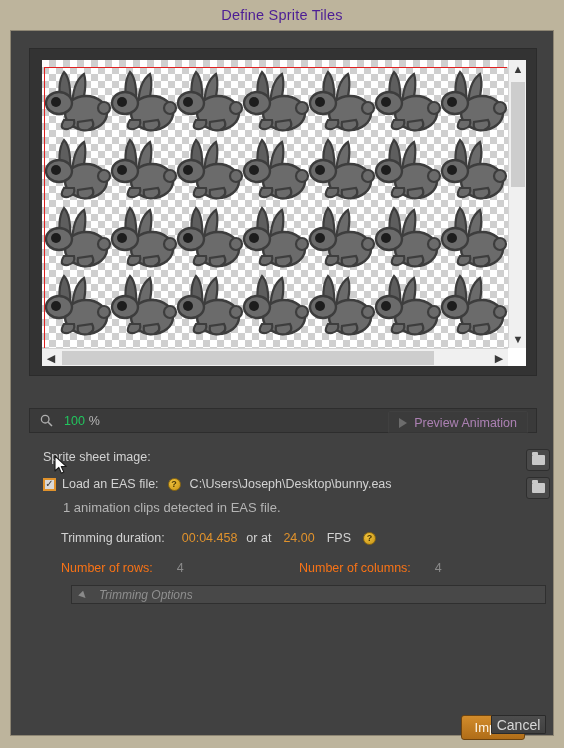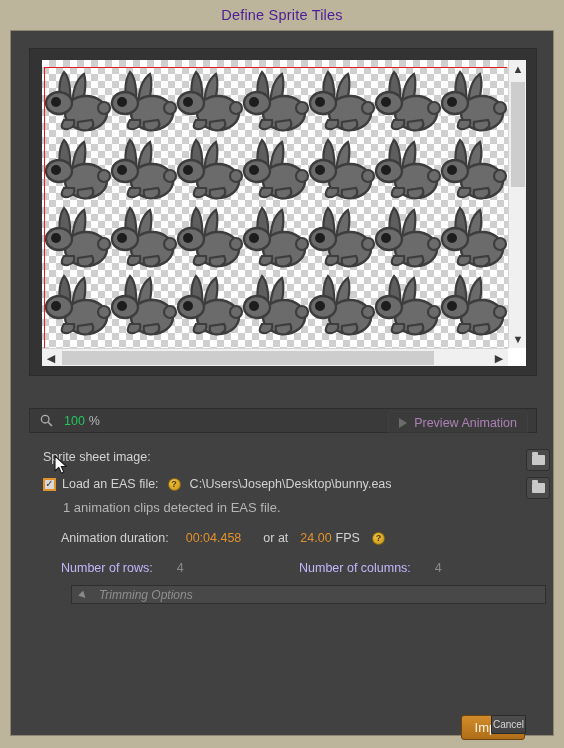--- a/index.html
+++ b/index.html
@@ -108,21 +108,21 @@
     opacity:.62;
   }
   #preview-anim-label{font-size:12.5px;color:#f0abfc;margin-left:7px;}
   .play-tri{
     width:0;height:0;border-left:8px solid #8c8c8c;
     border-top:5px solid transparent;border-bottom:5px solid transparent;
   }
   
   .form-row{position:absolute;display:flex;align-items:center;}
   .lbl{font-size:12.5px;color:#d2d2d2;}
-  .lbl-dim{font-size:12.5px;color:#c4b5fd;}
+  .lbl-dim{font-size:12.5px;color:#f97316;}
   .val{font-size:12.5px;color:#d2d2d2;}
   .val-orange{font-size:12.5px;color:#e0922c;}
   .val-dim{font-size:12.5px;color:#8a8a8a;}
   .small-note{font-size:13px;color:#b4b4b4;}
   .help-icon{
     width:13px;height:13px;border-radius:50%;
     background:radial-gradient(circle at 35% 30%, #f0c23c, #c79316);
     border:1px solid #8e6a10;
     display:inline-flex;align-items:center;justify-content:center;
     font-size:9px;color:#4a3705;font-weight:bold;line-height:1;
@@ -163,25 +163,25 @@
   #trim-label{margin-left:12px;font-size:12px;color:#8f8f8f;font-style:italic;}
   
   #import-btn{
     position:absolute;left:406px;top:684px;width:64px;height:25px;
     background:linear-gradient(#d28c2b,#b06d18);
     border:1px solid #6d4410;border-radius:3px;box-sizing:border-box;
     display:flex;align-items:center;justify-content:center;
     font-size:13px;color:#fdf4e4;margin-left:44px;
   }
   #cancel-btn{
-    position:absolute;left:480px;top:684px;width:35px;height:19px;
+    position:absolute;left:480px;top:684px;width:55px;height:19px;
     background:linear-gradient(#4d4d4d,#404040);
     border:1px solid #2a2a2a;border-radius:1px;box-sizing:border-box;
     display:flex;align-items:center;justify-content:center;
-    font-size:10px;color:#d8d8d8;
+    font-size:14px;color:#d8d8d8;
   }
 </style>
 </head>
 <body>
 
 <div id="dialog">
 
   <div id="titlebar">
     <span id="title-text">Define Sprite Tiles</span>
   </div>
@@ -297,25 +297,25 @@
     </div>
     <div class="browse-btn" style="left:515px;top:446px;">
       <span class="folder-ico"></span>
     </div>
 
     <div class="form-row" style="left:52px;top:469px;">
       <span class="small-note">1 animation clips detected in EAS file.</span>
     </div>
 
     <div class="form-row" style="left:50px;top:500px;">
-      <span class="lbl">Animation duration:</span>
+      <span class="lbl">Trimming duration:</span>
       <span class="val-orange" style="margin-left:17px;">00:04.458</span>
-      <span class="val" style="margin-left:22px;">or at</span>
+      <span class="val" style="margin-left:9px;">or at</span>
       <span class="val-orange" style="margin-left:12px;">24.00</span>
-      <span class="val" style="margin-left:4px;">FPS</span>
+      <span class="val" style="margin-left:12px;">FPS</span>
       <span class="help-icon" style="margin-left:12px;">?</span>
     </div>
 
     <div class="form-row" style="left:50px;top:530px;">
       <span class="lbl-dim">Number of rows:</span>
       <span class="val-dim" style="margin-left:24px;">4</span>
     </div>
     <div class="form-row" style="left:288px;top:530px;">
       <span class="lbl-dim">Number of columns:</span>
       <span class="val-dim" style="margin-left:24px;">4</span>

